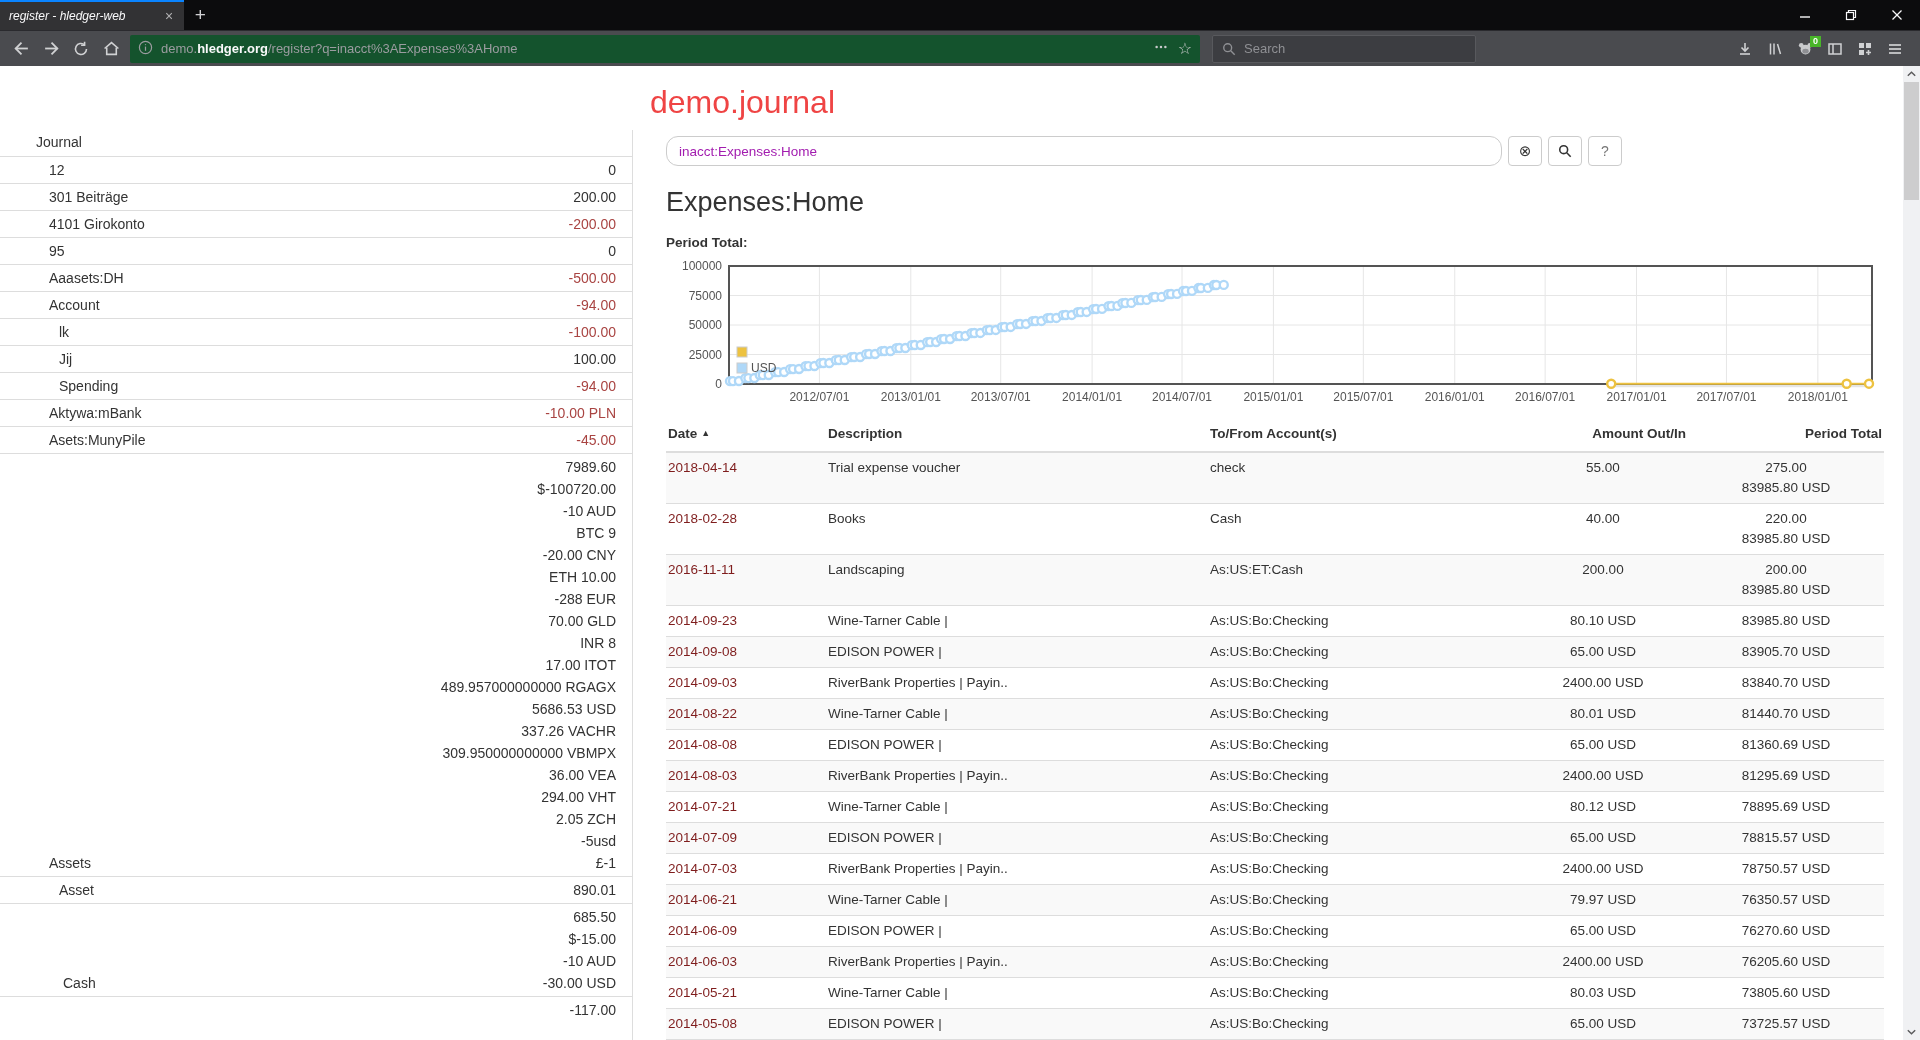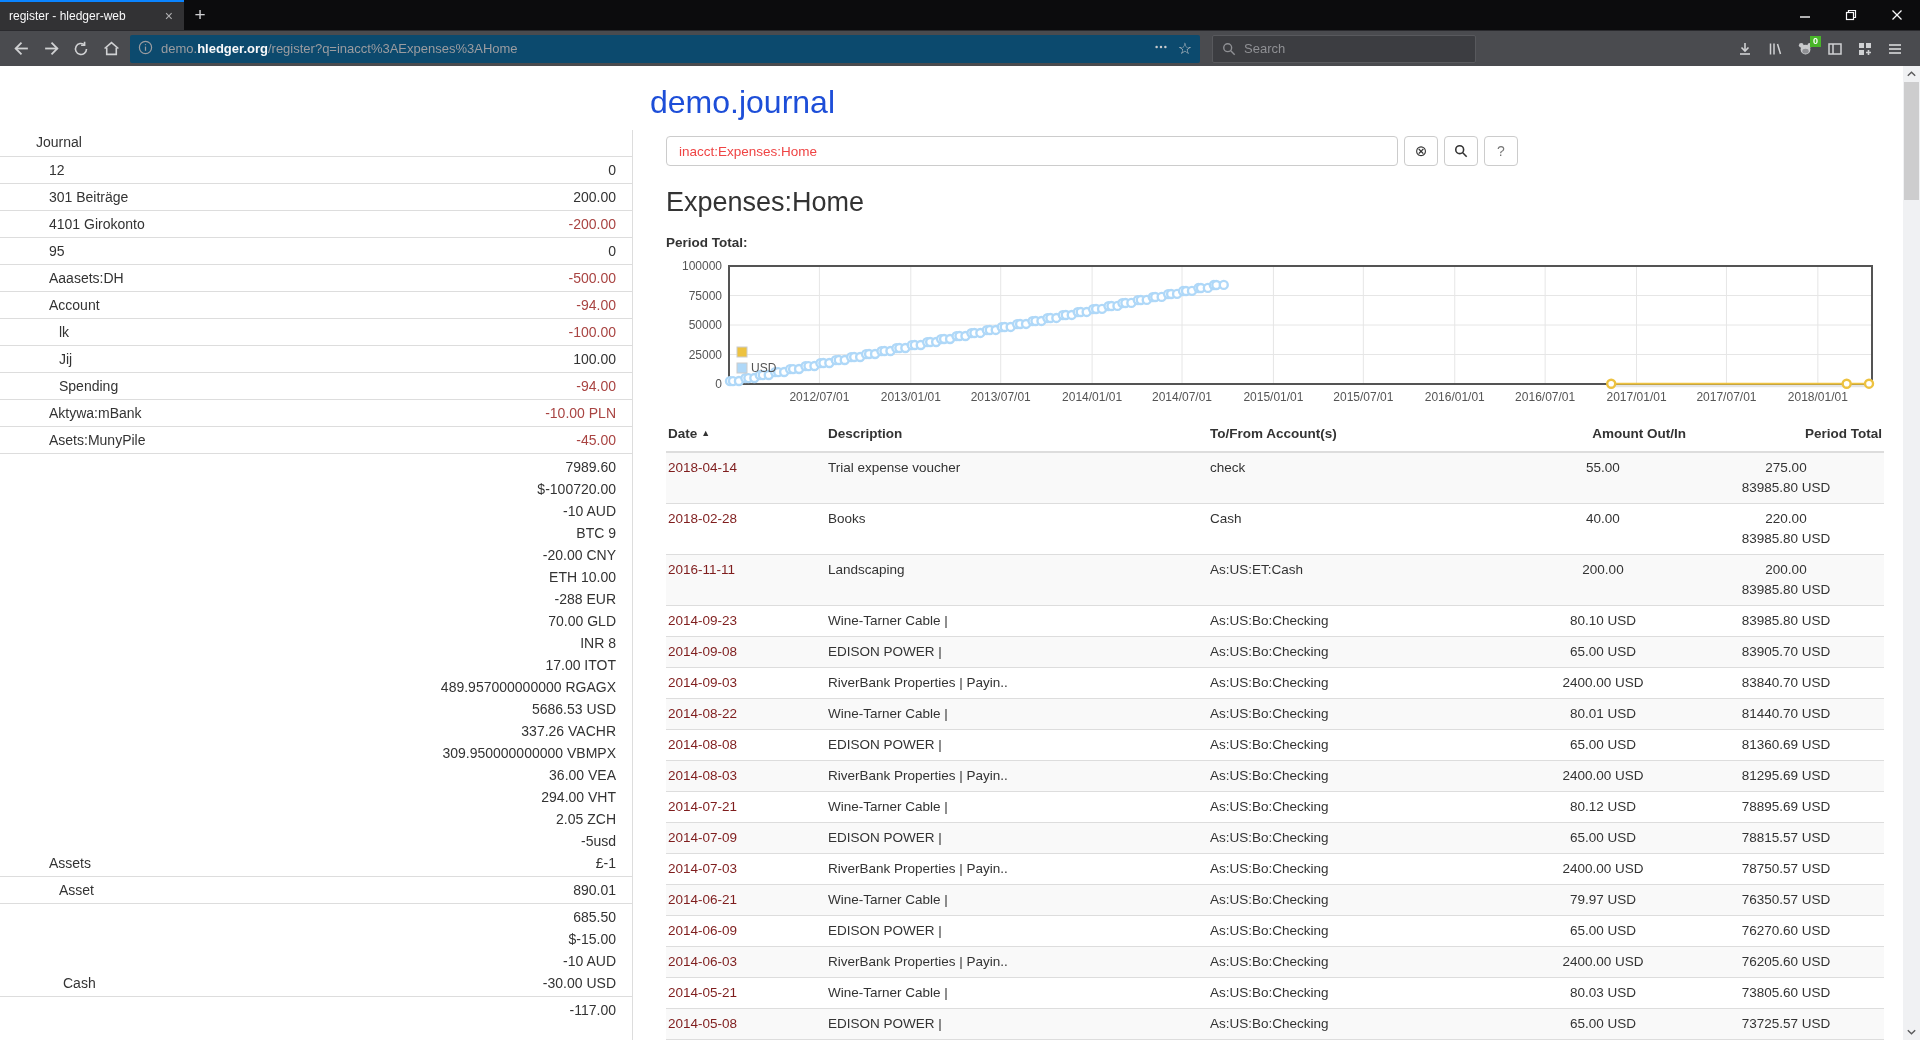--- a/index.html
+++ b/index.html
@@ -3,37 +3,37 @@
 <meta charset="utf-8">
 <style>
   * { box-sizing: border-box; }
   html,body { margin:0; padding:0; }
   body {
     width:1920px; height:1040px; overflow:hidden;
     font-family:"Liberation Sans", sans-serif;
     background:#fff;
   }
   
-  .tabbar { height:30px; background:#0c0c0d; display:flex; position:relative; }
+  .tabbar { height:30px; background:#0c0c0d; display:flex; position:relative;font-style:italic; }
   .tab {
     width:184px; height:30px; background:#323234; border-top:2px solid #0a84ff;
     display:flex; align-items:center; padding:0 9px; color:#f9f9fa; font-size:12px;
   }
   .tab-title { flex:1; white-space:nowrap; overflow:hidden; }
   .tab-close { color:#b1b1b3; font-size:14px; padding:0 2px; }
   .newtab { width:32px; color:#d0d0d2; font-size:19px; display:flex; align-items:center; justify-content:center; }
   .win-controls { position:absolute; right:0; top:0; height:30px; display:flex; }
   .win-btn { width:46px; height:30px; display:flex; align-items:center; justify-content:center; color:#f9f9fa; }
   .toolbar {
     height:36px; background:#4a4b4f; border-top:1px solid #2a2a2e;
     display:flex; align-items:center; padding:0 6px;
   }
   .tool-icon { width:30px; height:28px; display:flex; align-items:center; justify-content:center; color:#d0d1d3; position:relative; }
   .urlbar {
-    margin-left:4px; width:1070px; height:28px; background:#0c4a6e; border-radius:2px;
+    margin-left:4px; width:1070px; height:28px; background:#14532d; border-radius:2px;
     display:flex; align-items:center; padding:0 8px; font-size:13px; color:#9b9ca0;
   }
   .url-text { margin-left:8px; white-space:nowrap; overflow:hidden; flex:1; }
   .url-domain { color:#f9f9fa; font-weight:bold; }
   .urlbar .page-action { color:#c9cacc; margin-left:10px; }
   .searchbar {
     margin-left:12px; width:264px; height:28px; background:#3c3d41; border:1px solid #58595d;
     border-radius:2px; display:flex; align-items:center; padding:0 9px; color:#8f9094; font-size:13px;
   }
   .searchbar span { margin-left:8px; }
@@ -47,26 +47,26 @@
   .sidebar { width:633px; flex:none; padding-top:64px; }
   .sidebar-inner { border-right:1px solid #ddd; min-height:910px; }
   .sidebar-heading { font-size:14px; color:#333; padding:4px 0 6px 36px; }
   .acct-table { width:100%; border-collapse:collapse; font-size:14px; }
   .acct-table td { border-top:1px solid #ddd; padding-top:2px; padding-bottom:2px; }
   .acct-cell { vertical-align:bottom; line-height:22px; white-space:nowrap; }
   .amt-cell { text-align:right; padding-right:16px; line-height:22px; white-space:nowrap; }
   .d1 { padding-left:49px; } .d2 { padding-left:59px; } .d3 { padding-left:63px; }
   .neg { color:#a94442; }
   .main { flex:1; padding-left:17px; }
-  .page-title { margin:18px 0 0 0; font-size:32px; font-weight:500; color:#1d4ed8; }
+  .page-title { margin:18px 0 0 0; font-size:32px; font-weight:500; color:#ef4444; }
   .main-inner { margin-left:16px; width:1218px; }
   .search-form { margin-top:15px; display:flex; align-items:center; }
   .search-input {
-    width:732px; height:30px; border:1px solid #ccc; border-radius:4px; padding:0 12px;
-    font-size:13.5px; color:#ef4444; font-family:"Liberation Sans",sans-serif; outline:none;
+    width:836px; height:30px; border:1px solid #ccc; border-radius:12px; padding:0 12px;
+    font-size:13.5px; color:#a21caf; font-family:"Liberation Sans",sans-serif; outline:none;
   }
   .mini-btn {
     width:34px; height:30px; margin-left:6px; border:1px solid #ccc; border-radius:4px;
     background:#fff; display:flex; align-items:center; justify-content:center;
     font-size:14px; color:#333; font-family:"Liberation Sans",sans-serif;
   }
   .acct-heading { margin:21px 0 0 0; font-size:27px; font-weight:400; color:#333; }
   .period-label { margin-top:17px; font-size:13.5px; font-weight:bold; color:#333; }
   .chart-svg { display:block; margin-top:2px; }
   .register-table { width:1218px; border-collapse:collapse; font-size:13.5px; margin-top:13px; color:#333; }

